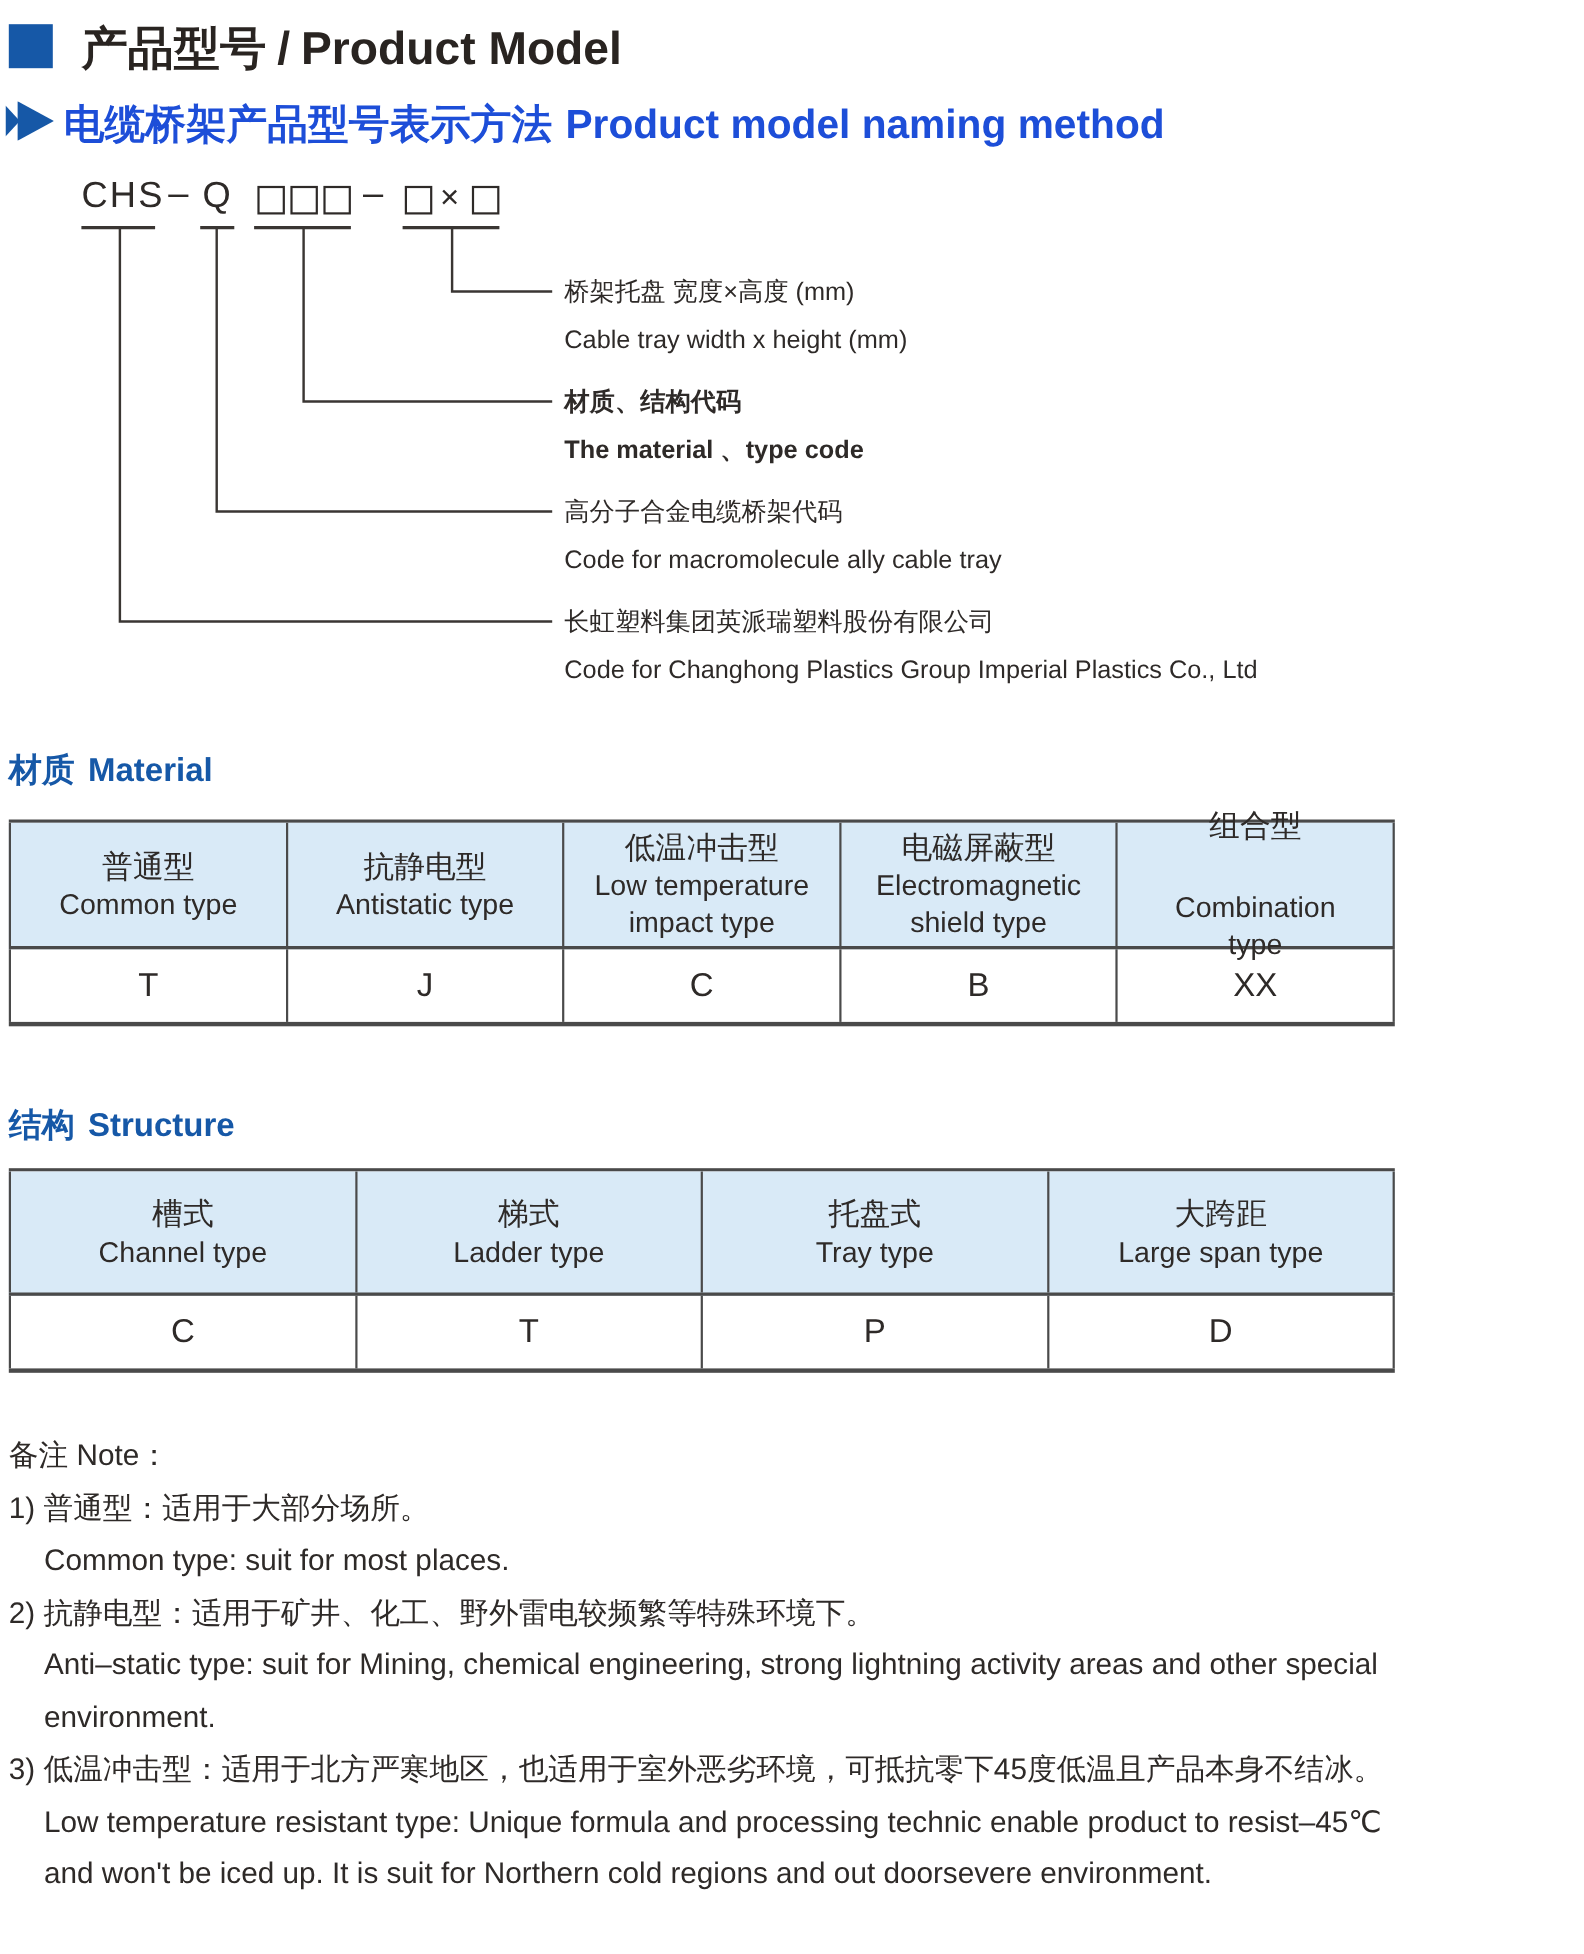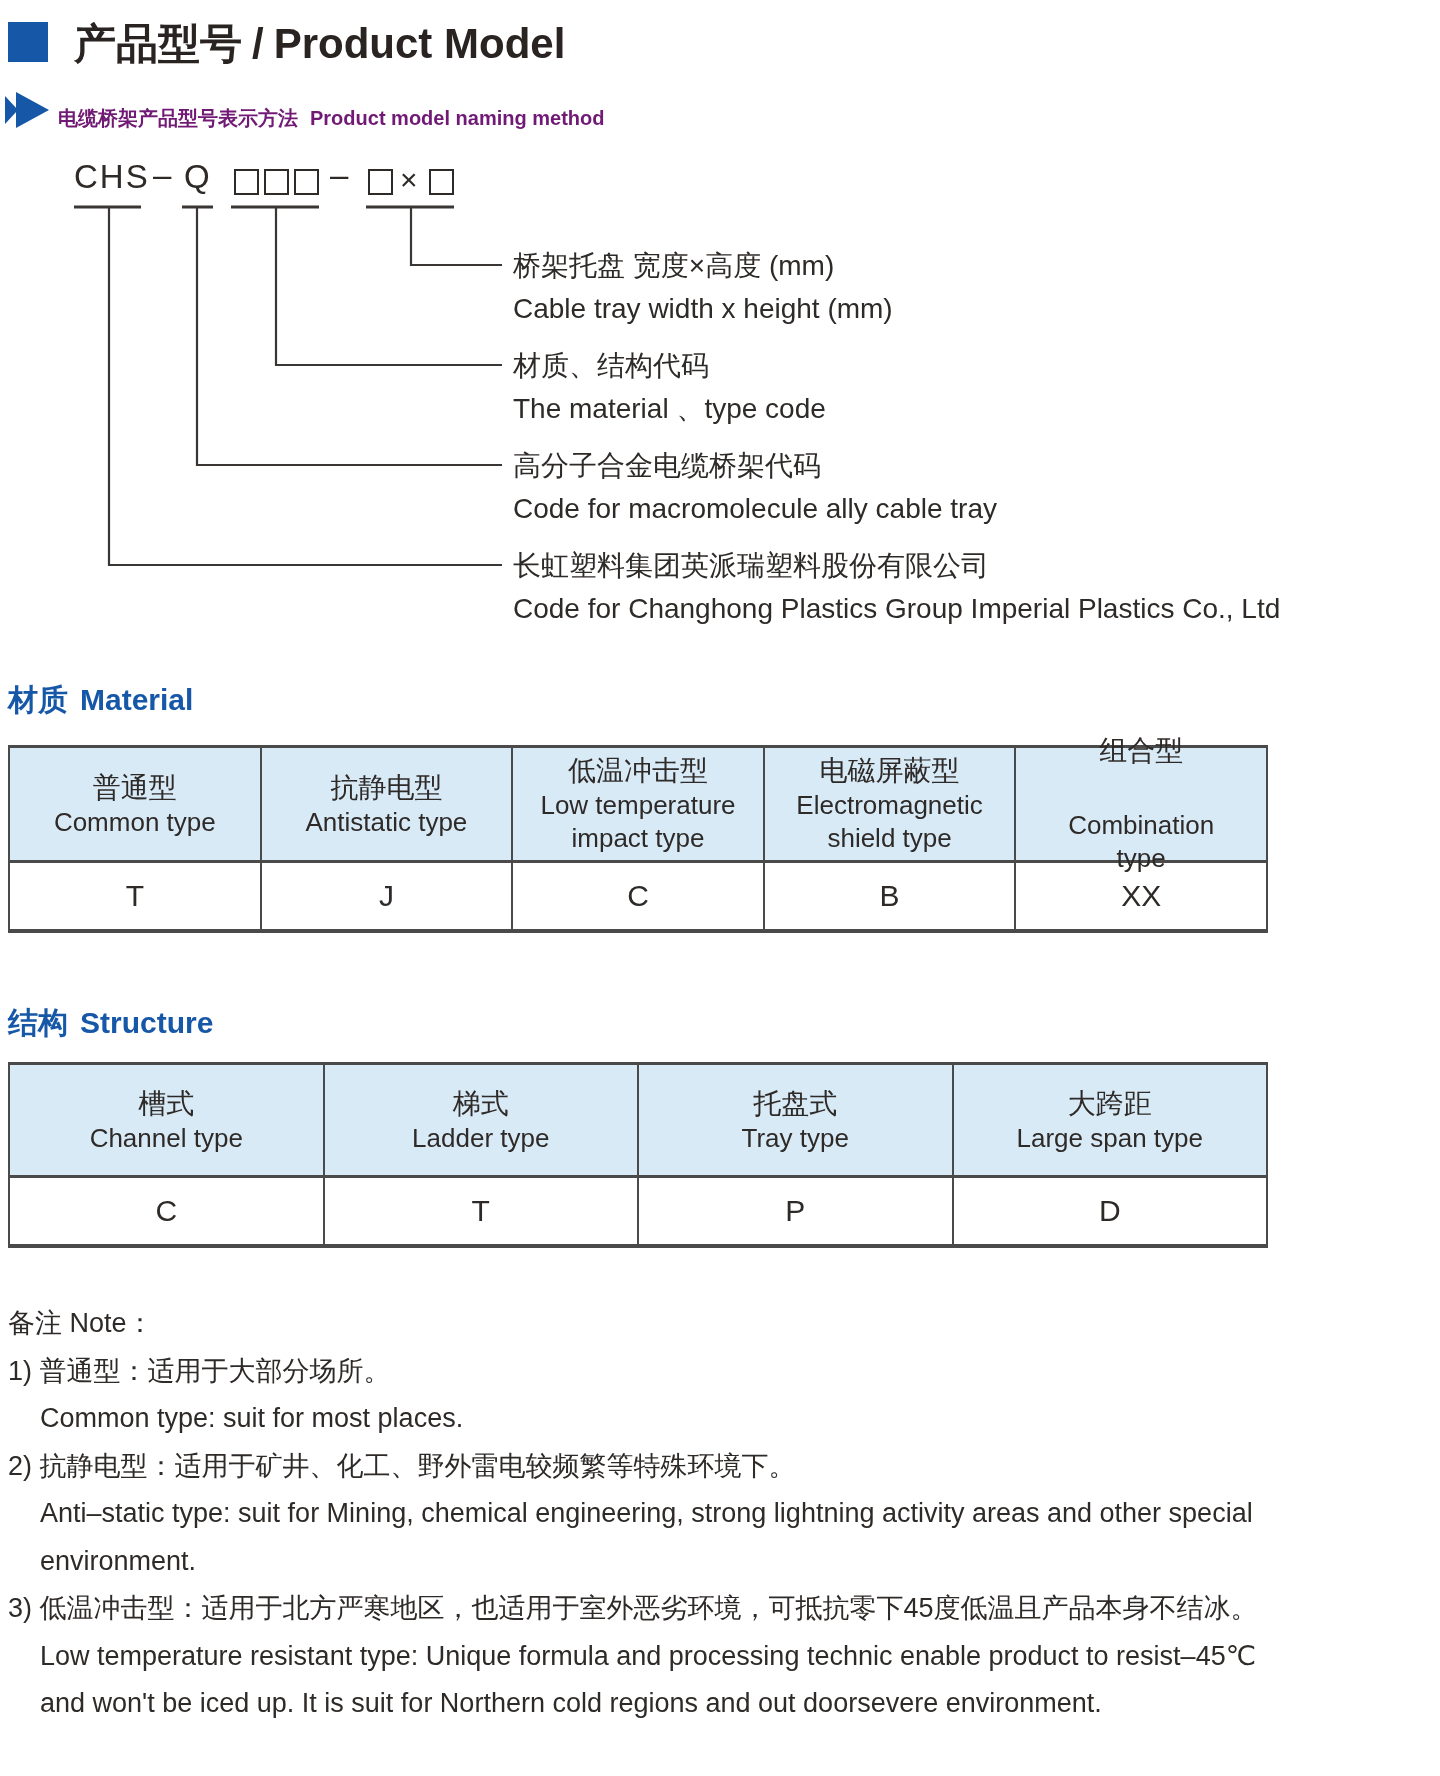--- a/index.html
+++ b/index.html
@@ -6,30 +6,30 @@
   .page {
     position:relative; width:1440px; height:1776px; background:#ffffff; overflow:hidden;
     font-family:"Liberation Sans","DejaVu Sans",sans-serif; color:#2E2A28;
   }
 
   
   .blue-square { position:absolute; left:8px; top:22px; width:40px; height:40px; background:#1658A7; }
   .page-title { position:absolute; left:62px; top:16px; font-size:42px; font-weight:bold; color:#292421; white-space:nowrap;margin-left:12px; }
   .page-title .sep { margin:0 10px; }
   .subtitle-arrow { position:absolute; left:5px; top:92px; width:44px; height:36px; }
-  .page-subtitle { position:absolute; left:58px; top:88px; font-size:20px; font-weight:bold; color:#701a75; white-space:nowrap;margin-top:17px; }
+  .page-subtitle { position:absolute; left:58px; top:88px; font-size:37px; font-weight:bold; color:#1d4ed8; white-space:nowrap; }
   .page-subtitle .en { margin-left:12px; }
 
   
   .diagram { position:absolute; left:16px; top:0; width:1440px; height:680px; }
   .diagram svg.lines { position:absolute; left:0; top:0; pointer-events:none; }
   .m-text { position:absolute; font-size:33px; letter-spacing:2px; color:#2E2A28; white-space:nowrap; }
   .m-box { position:absolute; width:21px; height:22px; border:2.5px solid #2E2A28; top:169px; }
   .m-times { position:absolute; font-size:30px; top:163px; }
-  .dlabel { position:absolute; left:497px; font-size:28px; line-height:43px; white-space:nowrap; }
+  .dlabel { position:absolute; left:497px; font-size:23px; line-height:43px; white-space:nowrap; }
 
   
   .sec-heading { position:absolute; left:8px; font-size:30px; font-weight:bold; color:#1658A7; white-space:nowrap; }
   .sec-heading .zh { margin-right:12px; }
   .sec-heading.wide-gap .zh { }
 
   
   .dtable { position:absolute; left:8px; width:1260px; border-top:3px solid #4A4A4A; border-bottom:4px solid #4A4A4A; }
   .trow { display:flex; width:100%;align-items:center; }
   .trow.head { background:#D9EAF7; border-bottom:3px solid #4A4A4A; }
@@ -90,21 +90,21 @@
         <path d="M181 207 V465 H486" stroke-width="2.2"></path>
         <path d="M260 207 V365 H486" stroke-width="2.2"></path>
         <path d="M395 207 V265 H486" stroke-width="2.2"></path>
       </g>
     </svg>
 
     <div class="dlabel" style="top:244px;">
       <div>桥架托盘 宽度×高度 (mm)</div>
       <div>Cable tray width x height (mm)</div>
     </div>
-    <div class="dlabel" style="top:344px;">
+    <div class="dlabel" style="top:344px;font-weight:bold;">
       <div>材质、结构代码</div>
       <div>The material 、type code</div>
     </div>
     <div class="dlabel" style="top:444px;">
       <div>高分子合金电缆桥架代码</div>
       <div>Code for macromolecule ally cable tray</div>
     </div>
     <div class="dlabel" style="top:544px;">
       <div>长虹塑料集团英派瑞塑料股份有限公司</div>
       <div>Code for Changhong Plastics Group Imperial Plastics Co., Ltd</div>

